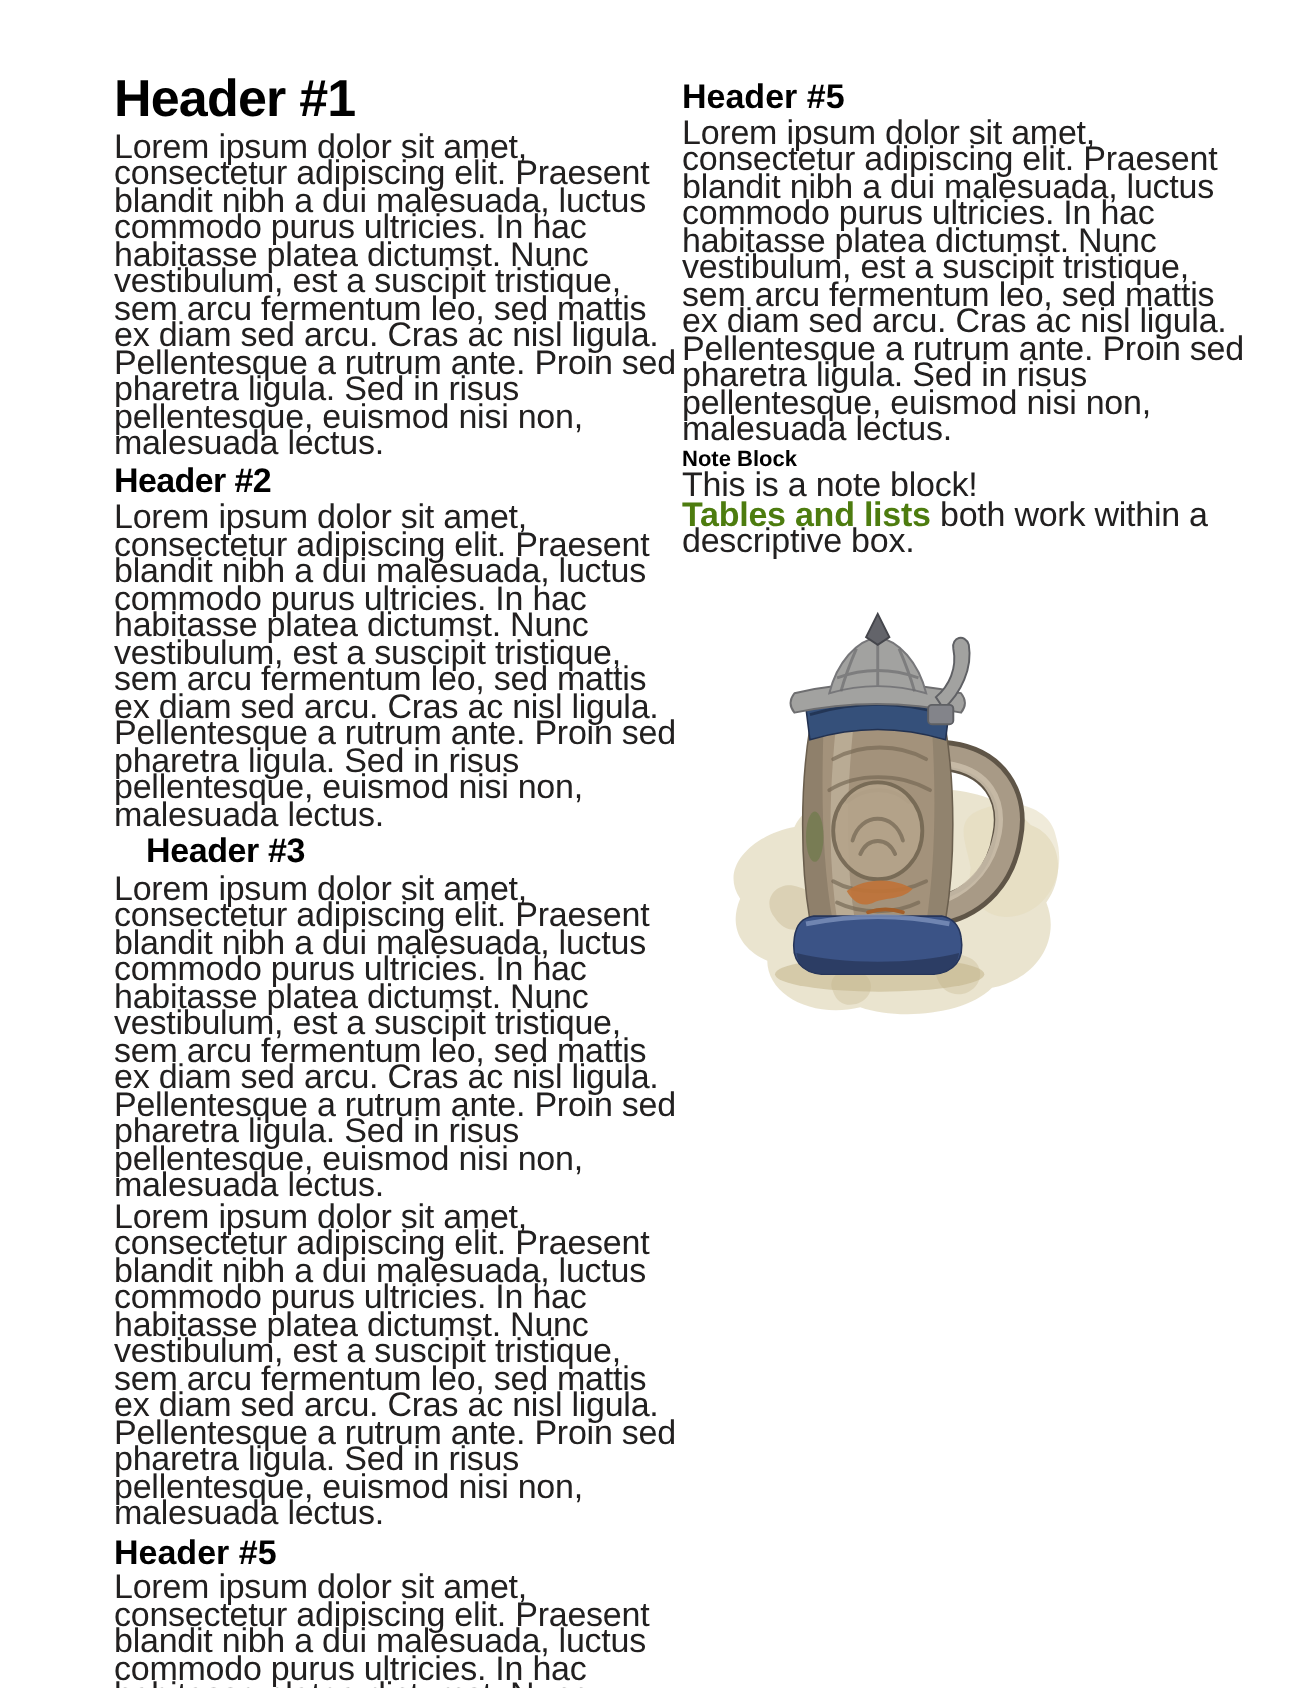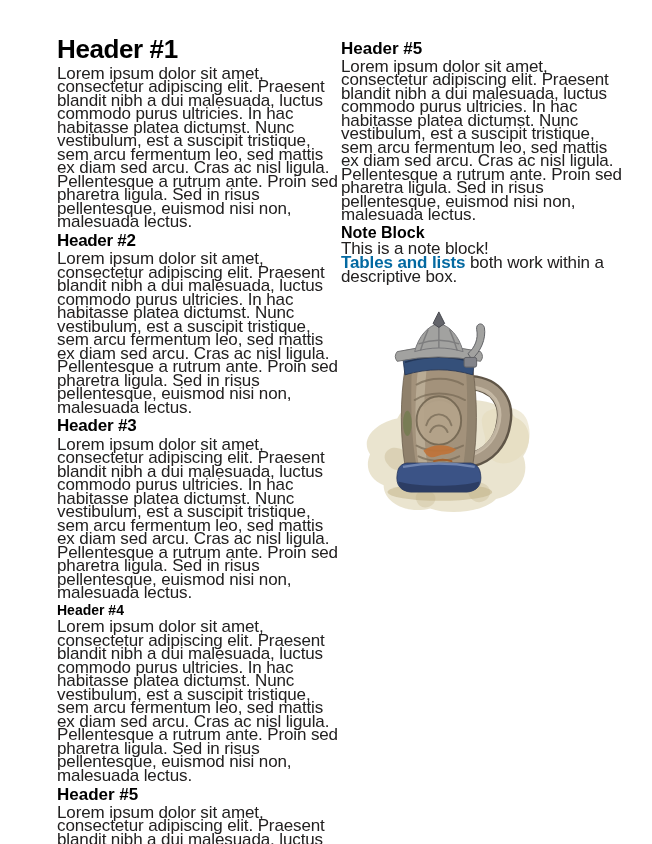--- a/index.html
+++ b/index.html
@@ -10,29 +10,29 @@
   }
   .page{
     box-sizing:border-box;width:652px;height:844px;
     padding:36px 30px 18px 57px;
     display:flex;gap:3px;background:#ffffff;
   }
   .col{flex:1 1 0;min-width:0;}
   h1,h2,h3,h4,h5,h6{color:#000;font-weight:700;}
   h1{font-size:26px;line-height:1.02;margin:0 0 4px;letter-spacing:-0.4px;}
   h2{font-size:17px;line-height:1.05;margin:3px 0 3px;letter-spacing:-0.3px;}
-  h3{font-size:17px;line-height:1.08;margin:3px 0 2px;letter-spacing:-0.2px;}
+  h3{font-size:17px;line-height:1.08;margin:3px 16px 2px;letter-spacing:-0.2px;}
   h4{font-size:14px;line-height:1.1;margin:3px 0 2px;}
   h5{font-size:17px;line-height:1.15;margin:3px 0 1px;}
-  h6{font-size:16px;line-height:1.15;margin:2px 0 0;}
+  h6{font-size:11px;line-height:1.15;margin:2px 0 0;}
   p.body{
     font-size:17px;line-height:13.5px;margin:0 0 2px;
     letter-spacing:-0.12px;color:#222020;
   }
-  p.body b{color:#0369a1;}
+  p.body b{color:#4d7c0f;}
   .note-block p.body,.knowledge-block p.body{margin:0 0 1px;}
   figure.illustration{margin:26px 0 0;padding:0;width:100%;}
   figure.illustration svg{display:block;width:100%;height:auto;}
 </style>
 </head>
 <body>
 
 <div class="page">
 
   <div class="col">
@@ -42,21 +42,20 @@
     </section>
     <section>
       <h2>Header #2</h2>
       <p class="body">Lorem ipsum dolor sit amet, consectetur adipiscing elit. Praesent blandit nibh a dui malesuada, luctus commodo purus ultricies. In hac habitasse platea dictumst. Nunc vestibulum, est a suscipit tristique, sem arcu fermentum leo, sed mattis ex diam sed arcu. Cras ac nisl ligula. Pellentesque a rutrum ante. Proin sed pharetra ligula. Sed in risus pellentesque, euismod nisi non, malesuada lectus.</p>
     </section>
     <section>
       <h3>Header #3</h3>
       <p class="body">Lorem ipsum dolor sit amet, consectetur adipiscing elit. Praesent blandit nibh a dui malesuada, luctus commodo purus ultricies. In hac habitasse platea dictumst. Nunc vestibulum, est a suscipit tristique, sem arcu fermentum leo, sed mattis ex diam sed arcu. Cras ac nisl ligula. Pellentesque a rutrum ante. Proin sed pharetra ligula. Sed in risus pellentesque, euismod nisi non, malesuada lectus.</p>
     </section>
     <section>
-      <h4>Header #4</h4>
       <p class="body">Lorem ipsum dolor sit amet, consectetur adipiscing elit. Praesent blandit nibh a dui malesuada, luctus commodo purus ultricies. In hac habitasse platea dictumst. Nunc vestibulum, est a suscipit tristique, sem arcu fermentum leo, sed mattis ex diam sed arcu. Cras ac nisl ligula. Pellentesque a rutrum ante. Proin sed pharetra ligula. Sed in risus pellentesque, euismod nisi non, malesuada lectus.</p>
     </section>
     <section>
       <h5>Header #5</h5>
       <p class="body">Lorem ipsum dolor sit amet, consectetur adipiscing elit. Praesent blandit nibh a dui malesuada, luctus commodo purus ultricies. In hac habitasse platea dictumst. Nunc vestibulum, est a suscipit tristique, sem arcu fermentum leo, sed mattis ex diam sed arcu. Cras ac nisl ligula. Pellentesque a rutrum ante. Proin sed pharetra ligula. Sed in risus pellentesque, euismod nisi non, malesuada lectus.</p>
     </section>
   </div>
 
   <div class="col">
     <section>

